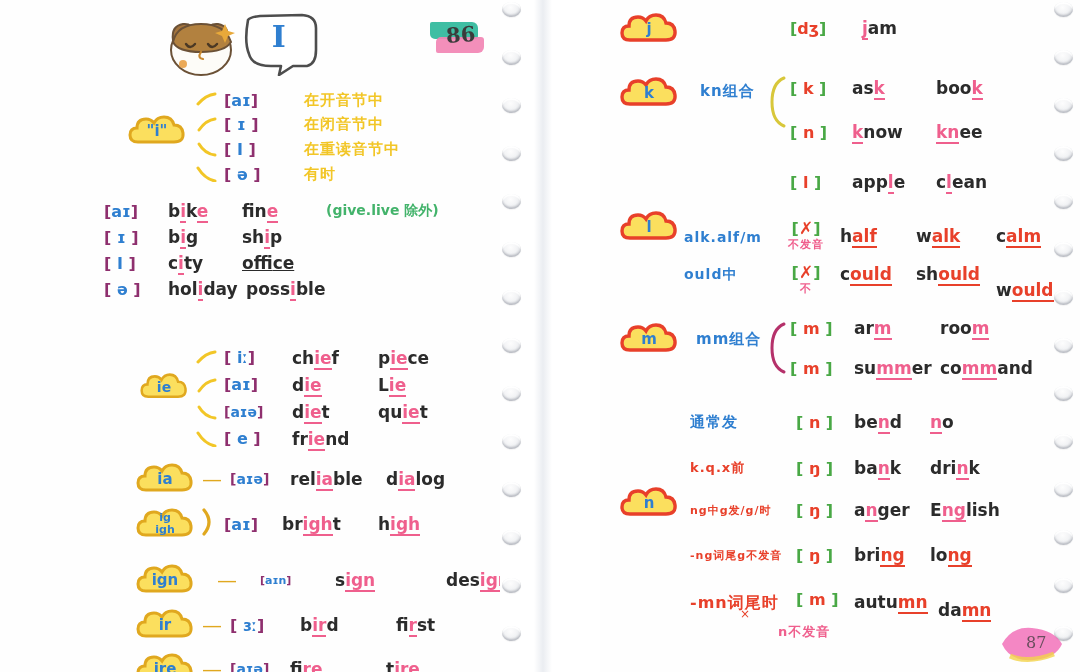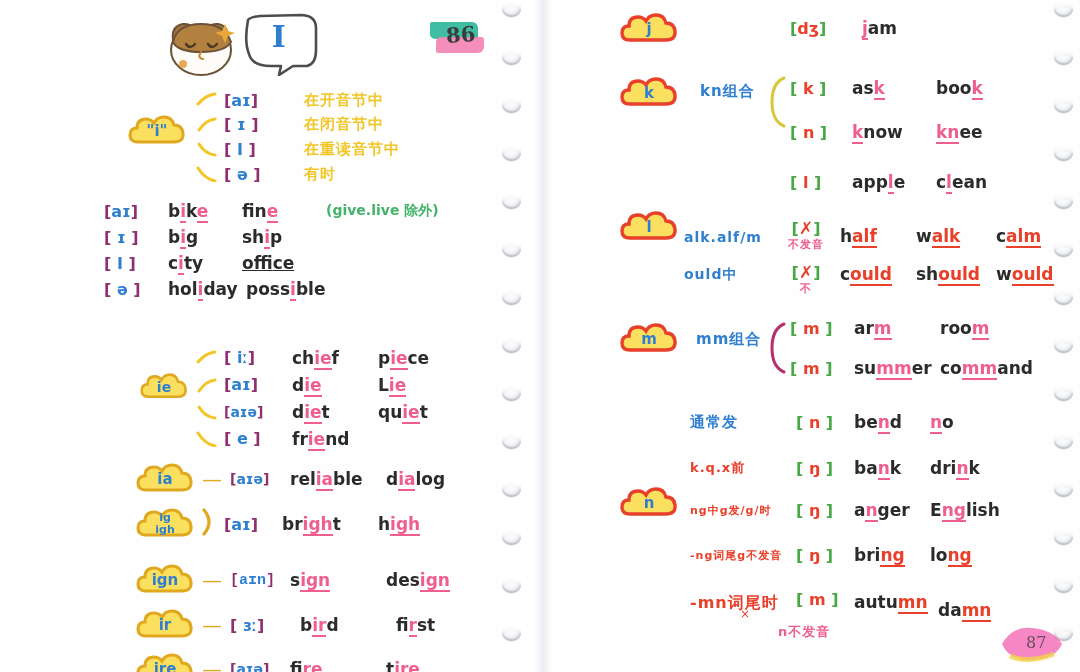--- a/index.html
+++ b/index.html
@@ -275,29 +275,29 @@
         <span class="brace" style="margin:0 6px;">
           <svg width="18" height="30">
               <path d="M4 3 q10 12 0 24" stroke="#e0a81f" stroke-width="3.2" fill="none" stroke-linecap="round"></path>
             </svg>
         </span>
         <span class="ph ph-left" style="width:52px;"><span class="br">[</span><span class="sym">aɪ</span><span class="br">]</span></span>
         <span class="word" style="width:96px;margin-left:6px;">br<span class="u-pink">igh</span>t</span>
         <span class="word">h<span class="u-pink">igh</span></span>
       </div>
 
-      <div class="row" style="height:46px;margin-top:10px;">
+      <div class="row" style="height:46px;margin-top:10px;gap:15px;">
         <span class="cloud">
           <svg viewBox="0 0 58 34" preserveAspectRatio="none">
               <path d="M10 28 q-8 0 -8 -7 q0 -7 7 -7 q0 -9 9 -9 q5 0 8 4 q3 -6 10 -6 q8 0 10 8 q8 0 9 8 q1 9 -9 9 z" fill="#fbdf5e" stroke="#e0a81f" stroke-width="3"></path>
             </svg>
           <span class="cloud-label">ign</span>
         </span>
         <span style="color:#e0a81f;font-size:20px;margin:0 8px;">—</span>
-        <span class="ph ph-left" style="width:54px;font-size:15px;font-family:Liberation Mono, monospace;"><span class="br">[</span><span class="sym">aɪn</span><span class="br">]</span></span>
+        <span class="ph ph-left" style="width:54px;font-size:11px;"><span class="br">[</span><span class="sym">aɪn</span><span class="br">]</span></span>
         <span class="word" style="width:96px;margin-left:6px;">s<span class="u-pink">ign</span></span>
         <span class="word">des<span class="u-pink">ign</span></span>
       </div>
 
       <div class="row" style="height:44px;">
         <span class="cloud">
           <svg viewBox="0 0 58 34" preserveAspectRatio="none">
               <path d="M10 28 q-8 0 -8 -7 q0 -7 7 -7 q0 -9 9 -9 q5 0 8 4 q3 -6 10 -6 q8 0 10 8 q8 0 9 8 q1 9 -9 9 z" fill="#fbdf5e" stroke="#e0a81f" stroke-width="3"></path>
             </svg>
           <span class="cloud-label">ir</span>
@@ -423,21 +423,21 @@
       <span class="word" style="margin-top:2px;">c<span class="u-red">alm</span></span>
     </div>
     <div class="row" style="position:absolute;left:84px;top:262px;align-items:flex-start;">
       <span class="zh-blue cjk" style="font-size:14px;width:100px;margin-top:4px;">ould中</span>
       <span style="display:flex;flex-direction:column;align-items:center;width:44px;">
         <span class="ph ph-right"><span class="br">[</span><span class="sym" style="font-size:17px;">✗</span><span class="br">]</span></span>
         <span class="zh-pink cjk" style="font-size:11px;margin-top:-1px;">不</span>
       </span>
       <span class="word" style="width:76px;margin-left:12px;margin-top:2px;">c<span class="u-red">ould</span></span>
       <span class="word" style="width:80px;margin-top:2px;">sh<span class="u-red">ould</span></span>
-      <span class="word" style="margin-top:2px;">w<span class="u-red">ould</span></span>
+      <span class="word" style="margin-top:18px;">w<span class="u-red">ould</span></span>
     </div>
 
     <div style="position:absolute;left:20px;top:322px;">
       <span class="cloud">
         <svg viewBox="0 0 58 34" preserveAspectRatio="none">
             <path d="M10 28 q-8 0 -8 -7 q0 -7 7 -7 q0 -9 9 -9 q5 0 8 4 q3 -6 10 -6 q8 0 10 8 q8 0 9 8 q1 9 -9 9 z" fill="#fbdf5e" stroke="#e8402a" stroke-width="3.4"></path>
           </svg>
         <span class="cloud-label">m</span>
       </span>
     </div>

